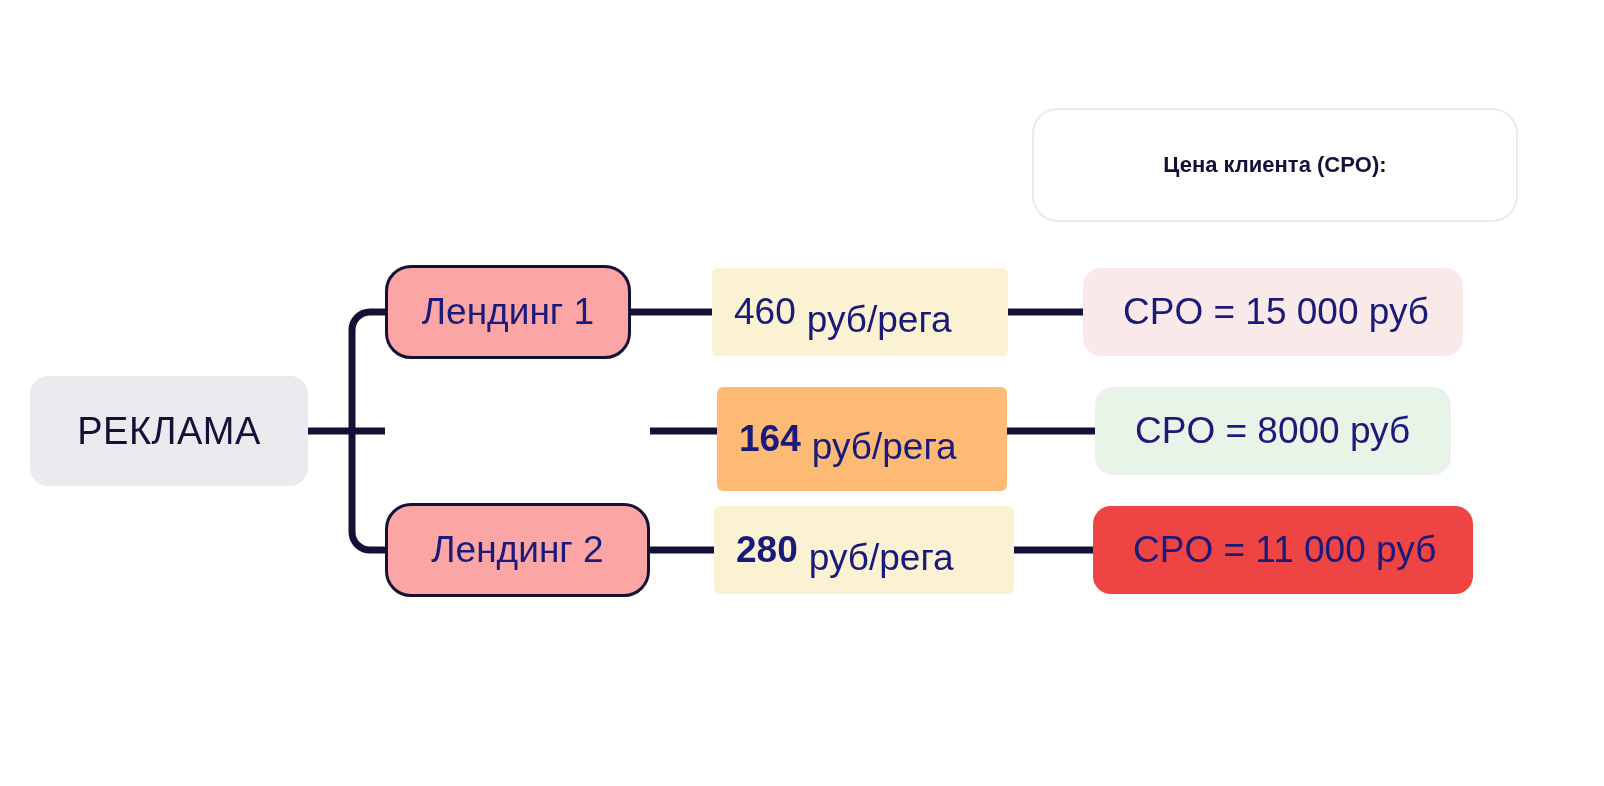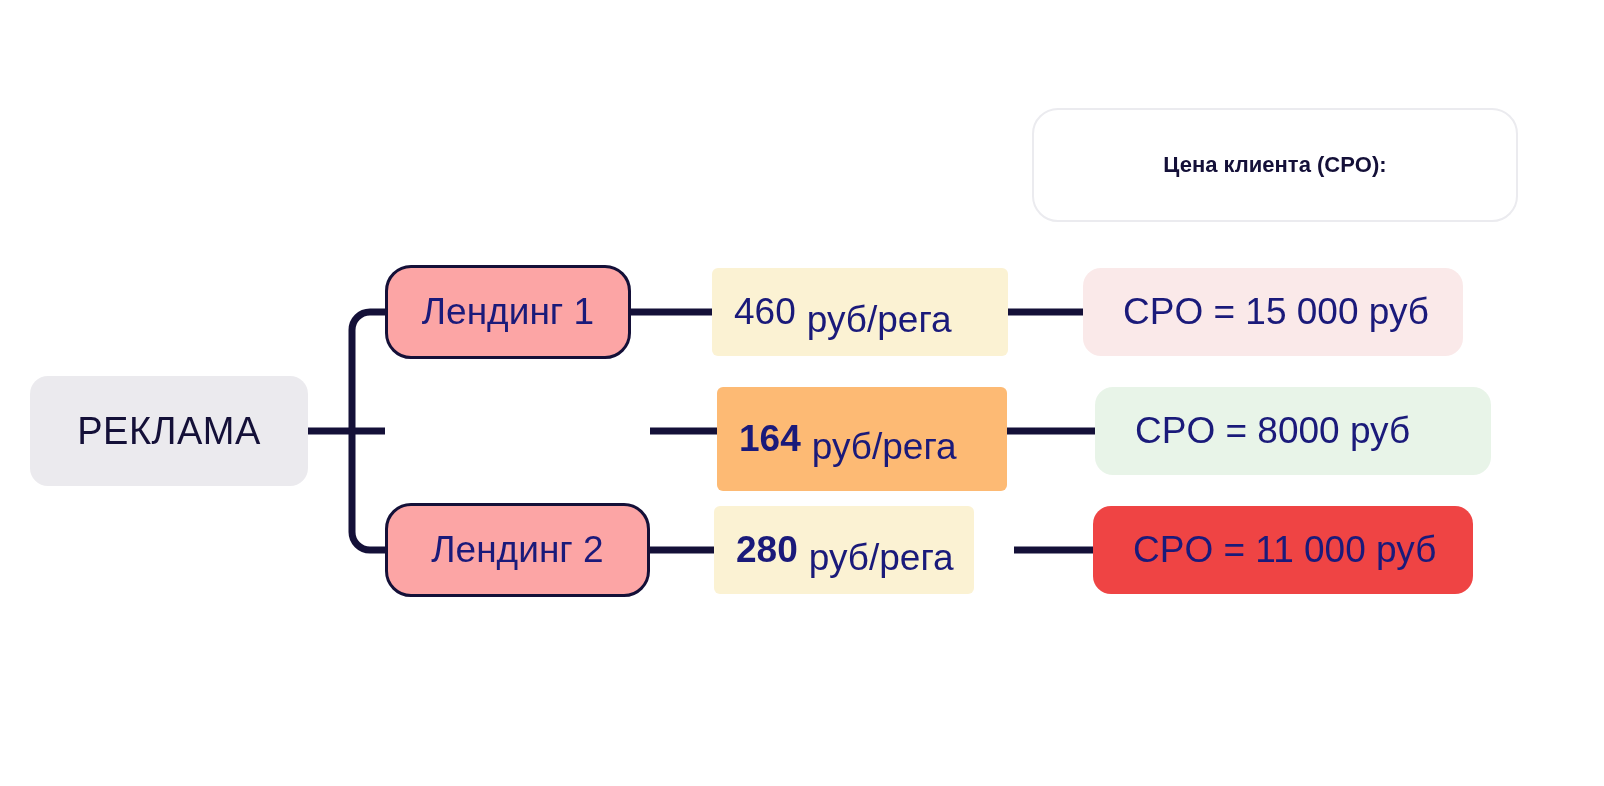--- a/index.html
+++ b/index.html
@@ -61,34 +61,34 @@
 
   
   .cpr-node {
     border-radius: 6px;
     padding: 0 22px;
     font-size: 37px;
     color: #1a1a7a;
   }
   .cpr-1 { left: 712px; top: 268px; width: 296px; height: 88px; background: #fbf2d3; }
   .cpr-2 { left: 717px; top: 387px; width: 290px; height: 104px; background: #fdba74; }
-  .cpr-3 { left: 714px; top: 506px; width: 260px; height: 88px; background: #fbf2d3; }
+  .cpr-3 { left: 714px; top: 506px; width: 300px; height: 88px; background: #fbf2d3; }
   .cpr-num { font-weight: 400; }
   .cpr-num.bold { font-weight: 700; }
   .cpr-unit { margin-left: 11px; margin-top: 16px; }
 
   
   .cpo-node {
     border-radius: 18px;
     padding: 0 40px;
     font-size: 37px;
     color: #1a1a7a;
   }
   .cpo-1 { left: 1083px; top: 268px; width: 380px; height: 88px; background: #fae9e9; }
-  .cpo-2 { left: 1095px; top: 387px; width: 396px; height: 88px; background: #e8f4e8; }
+  .cpo-2 { left: 1095px; top: 387px; width: 356px; height: 88px; background: #e8f4e8; }
   .cpo-3 { left: 1093px; top: 506px; width: 380px; height: 88px; background: #ef4444; }
 
   
   .legend-box {
     position: absolute;
     left: 1032px; top: 108px;
     width: 486px; height: 114px;
     background: #ffffff;
     border: 2px solid #ebebef;
     border-radius: 26px;

